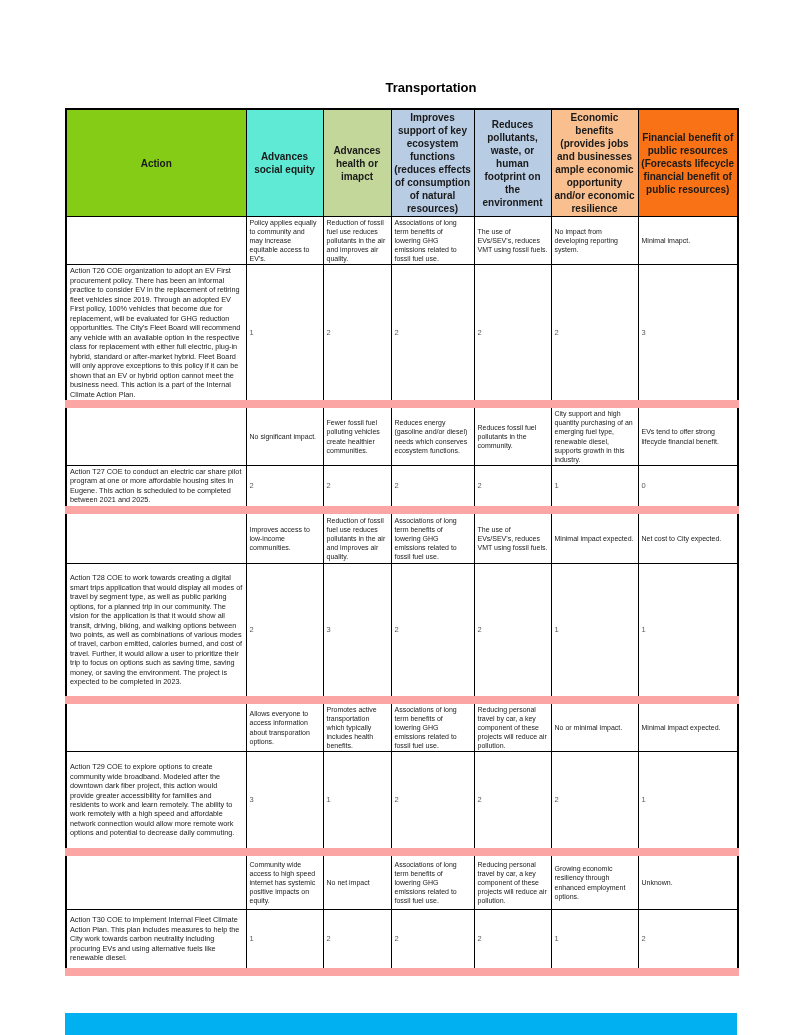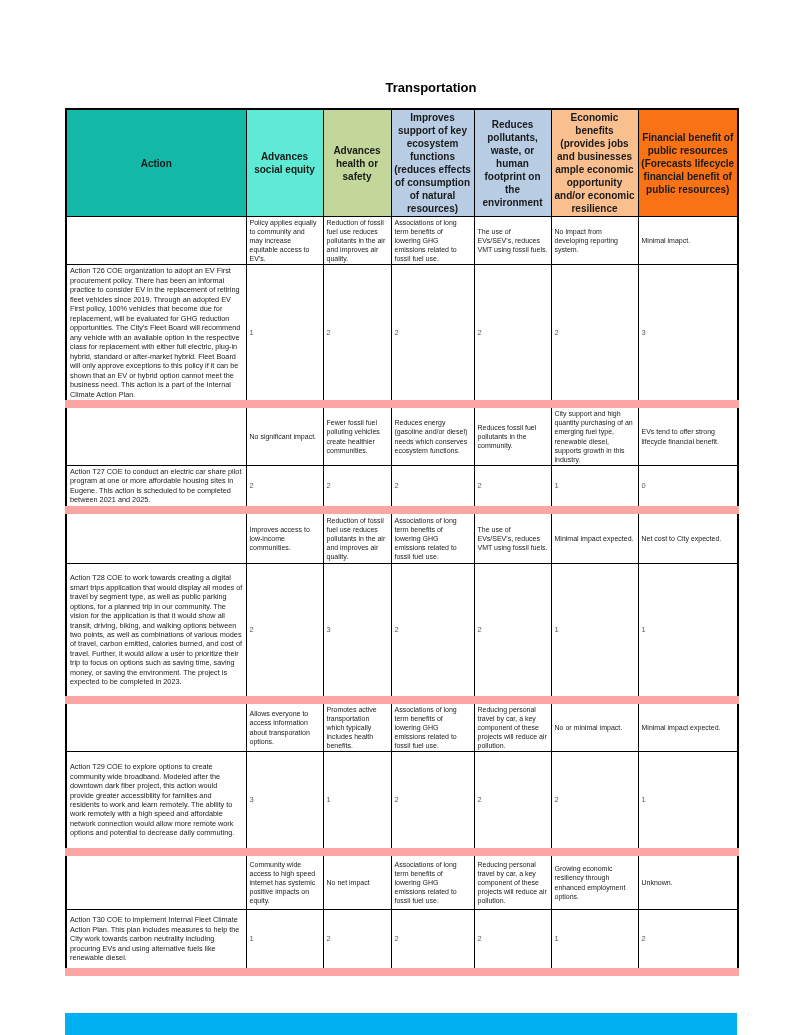--- a/index.html
+++ b/index.html
@@ -44,23 +44,23 @@
       <col style="width: 180px;">
       <col style="width: 77px;">
       <col style="width: 68px;">
       <col style="width: 83px;">
       <col style="width: 77px;">
       <col style="width: 87px;">
       <col style="width: 100px;">
     </colgroup>
   <thead>
     <tr>
-        <th style="background: #14b8a6;">Action</th>
+        <th style="background: #84cc16;">Action</th>
         <th style="background: #5eead4;">Advances social equity</th>
-        <th style="background: rgb(196, 215, 155);">Advances health or safety</th>
+        <th style="background: rgb(196, 215, 155);">Advances health or imapct</th>
         <th style="background: rgb(184, 204, 228);">Improves support of key ecosystem functions (reduces effects of consumption of natural resources)</th>
         <th style="background: rgb(184, 204, 228);">Reduces pollutants, waste, or human footprint on the environment</th>
         <th style="background: rgb(250, 191, 143);">Economic benefits (provides jobs and businesses ample economic opportunity and/or economic resilience</th>
         <th style="background: #f97316;">Financial benefit of public resources (Forecasts lifecycle financial benefit of public resources)</th>
       </tr>
   </thead>
   <tbody>
       <tr style="height: 45px;">
         <td class="action-cell"></td>
         <td class="benefit-cell">Policy applies equally to community and may increase equitable access to EV's.</td>

